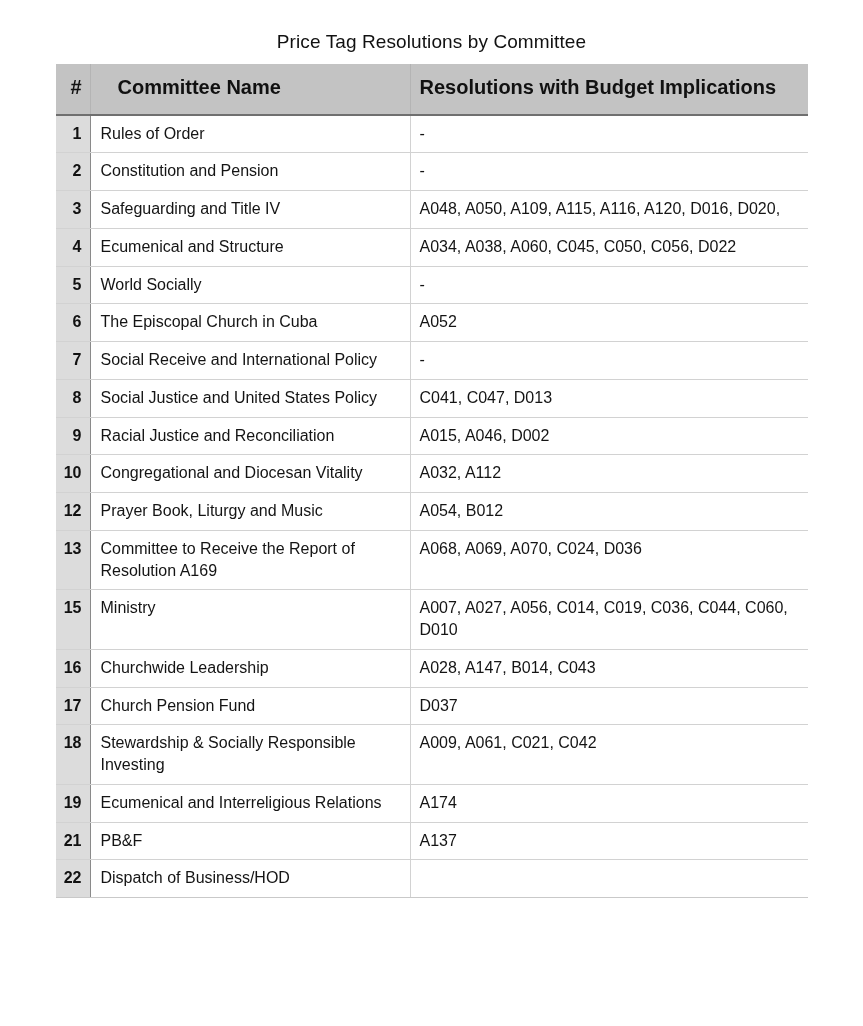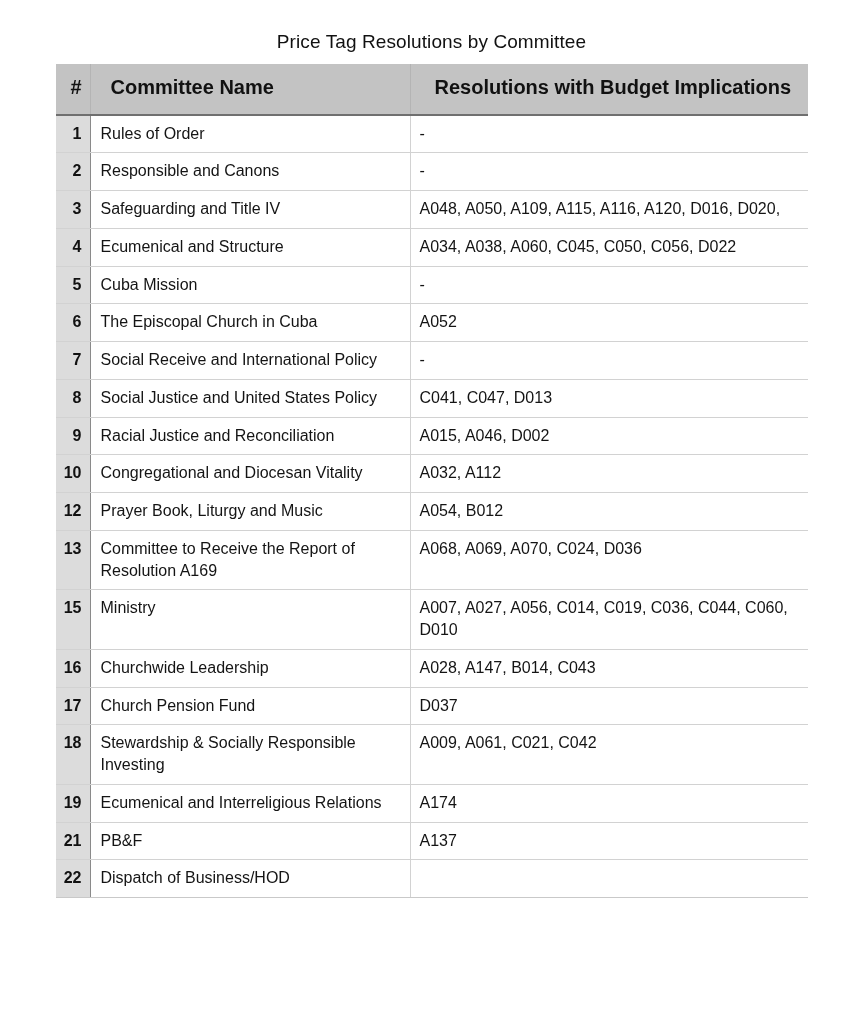--- a/index.html
+++ b/index.html
@@ -66,26 +66,26 @@
   }
   thead th.th-num {
     text-align: right;
     padding-left: 4px;
     padding-right: 8px;
     font-size: 20px;
     border-right: 1px solid #b4b4b4;
   }
   thead th.th-name {
     text-align: left;
-    padding-left: 20px;
+    padding-left: 27px;
     border-right: 1px solid #b4b4b4;
   }
   thead th.th-res {
     text-align: left;
-    padding-left: 24px;
+    padding-left: 9px;
   }
 
   
   tbody td {
     border-bottom: 1px solid #d2d2d2;
     font-size: 16px;
     line-height: 1.36;
     color: #141414;
     vertical-align: top;
     padding: 7px 10px 8px 10px;
@@ -136,36 +136,36 @@
         </tr>
       </thead>
       <tbody id="table-body">
           <tr>
             <td class="num">1</td>
             <td class="name">Rules of Order</td>
             <td class="res">-</td>
           </tr>
           <tr>
             <td class="num">2</td>
-            <td class="name">Responsible and Canons</td>
+            <td class="name">Constitution and Pension</td>
             <td class="res">-</td>
           </tr>
           <tr>
             <td class="num">3</td>
             <td class="name">Safeguarding and Title IV</td>
             <td class="res">A048, A050, A109, A115, A116, A120, D016, D020,</td>
           </tr>
           <tr>
             <td class="num">4</td>
             <td class="name">Ecumenical and Structure</td>
             <td class="res">A034, A038, A060, C045, C050, C056, D022</td>
           </tr>
           <tr>
             <td class="num">5</td>
-            <td class="name">Cuba Mission</td>
+            <td class="name">World Socially</td>
             <td class="res">-</td>
           </tr>
           <tr>
             <td class="num">6</td>
             <td class="name">The Episcopal Church in Cuba</td>
             <td class="res">A052</td>
           </tr>
           <tr>
             <td class="num">7</td>
             <td class="name">Social Receive and International Policy</td>

